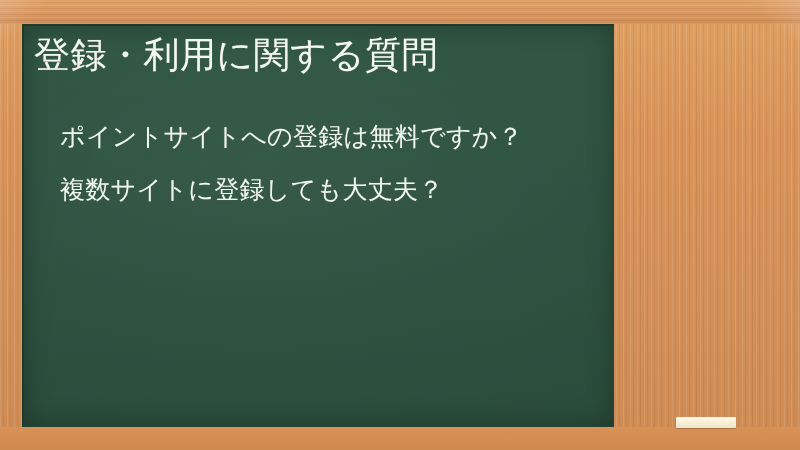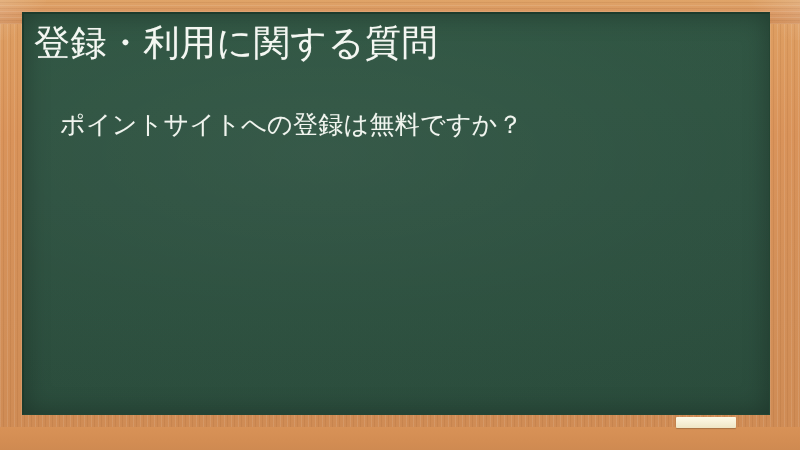--- a/index.html
+++ b/index.html
@@ -72,22 +72,22 @@
     position: absolute; right: 0; top: 0;
     width: 52px; height: 40px;
     background: linear-gradient(225deg, rgba(255,255,255,0.16) 0%, rgba(255,255,255,0.0) 60%);
     pointer-events: none;
   }
 
   
   #chalkboard-surface {
     position: absolute;
     left: 22px;
-    top: 12px;
-    width: 748px;
+    top: 24px;
+    width: 592px;
     height: 403px;
     box-sizing: border-box;
     background:
       radial-gradient(ellipse 120% 90% at 40% 35%,
         rgba(255,255,255,0.045) 0%,
         rgba(255,255,255,0.012) 45%,
         rgba(0,0,0,0.05) 100%),
       linear-gradient(180deg, #2f5542 0%, #2d5140 45%, #2b4e3d 100%);
     border-top: 2px solid #1d3b2c;
     border-left: 2px solid #1d3b2c;
@@ -147,20 +147,21 @@
   <div class="frame-rail-top"></div>
   <div class="miter-tl"></div>
   <div class="miter-tr"></div>
 
   <div id="chalkboard-surface">
 
     <div id="board-title">登録・利用に関する質問</div>
 
     <ul id="question-list">
       <li>ポイントサイトへの登録は無料ですか？</li>
+      <li>複数サイトに登録しても大丈夫？</li>
     </ul>
 
   </div>
 
   <div class="frame-ledge-bottom"></div>
 
   <div id="chalk-stick"></div>
 
 </div>
 

